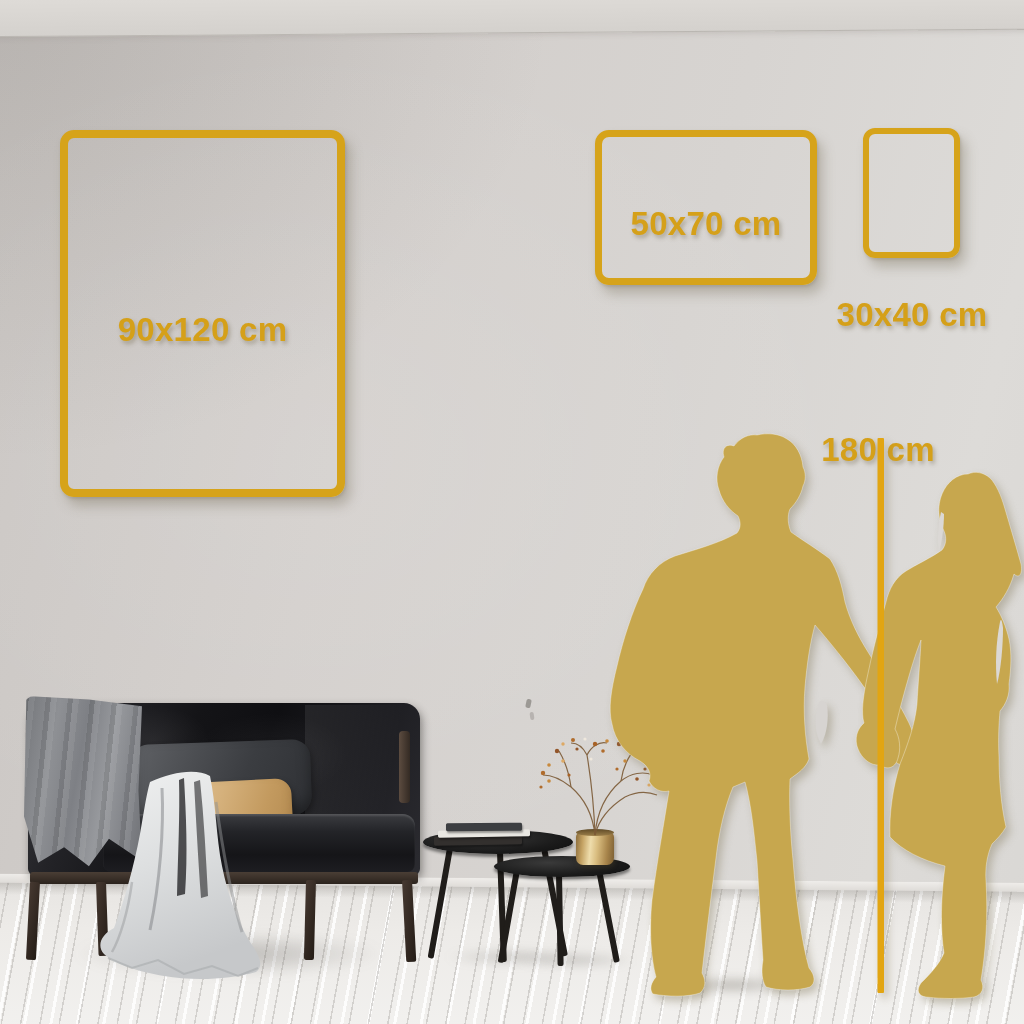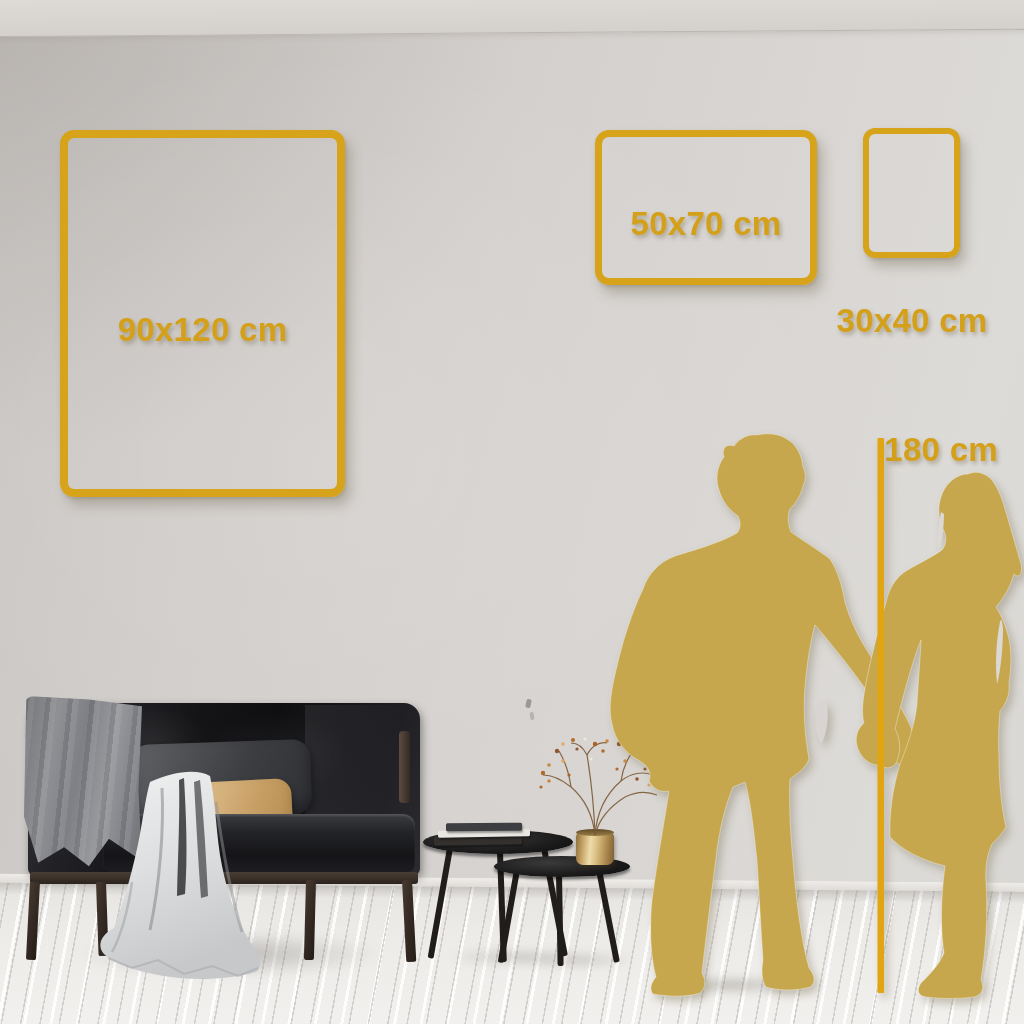--- a/index.html
+++ b/index.html
@@ -32,22 +32,22 @@
   
   .pframe{position:absolute;box-sizing:border-box;border:8px solid #d6a31a;border-radius:14px;
     display:flex;align-items:center;justify-content:center;
     box-shadow:6px 9px 12px rgba(118,108,86,.35), 1px 2px 3px rgba(118,108,86,.25);}
   #frame-90{left:60px;top:130px;width:285px;height:367px;text-align:center;}
   #frame-60{left:373px;top:128px;width:185px;height:245px;border-width:7px;}
   #frame-50{left:595px;top:130px;width:222px;height:155px;border-width:7px;}
   #frame-30{left:863px;top:128px;width:97px;height:130px;border-width:6px;border-radius:12px;}
   .plabel{font-weight:bold;font-size:33px;color:#d5a019;letter-spacing:.3px;white-space:nowrap;
     text-shadow:2px 3px 4px rgba(118,106,80,.45);margin-top:32px;}
-  #label-30{position:absolute;left:833px;top:270px;width:158px;text-align:center;}
-  #height-label{position:absolute;left:838px;top:399px;width:160px;text-align:right;}
+  #label-30{position:absolute;left:833px;top:264px;width:158px;text-align:center;}
+  #height-label{position:absolute;left:798px;top:399px;width:160px;text-align:center;}
 
   
   .sofa-shadow{position:absolute;left:14px;top:924px;width:430px;height:60px;border-radius:50%;
     background:radial-gradient(50% 50% at 50% 50%, rgba(103,100,96,.40), rgba(0,0,0,0) 72%);filter:blur(6px);}
   .sofa-body{position:absolute;left:28px;top:703px;width:392px;height:172px;border-radius:16px 16px 6px 6px;
     background:
       radial-gradient(80px 50px at 32% 22%, rgba(255,255,255,.07), rgba(0,0,0,0) 70%),
       radial-gradient(110px 60px at 62% 30%, rgba(255,255,255,.05), rgba(0,0,0,0) 70%),
       linear-gradient(112deg,#3a3a3e 0%,#232327 18%,#141417 38%,#0f0f12 55%,#1b1b1f 75%,#2b2b30 100%);
     box-shadow:2px 4px 8px rgba(30,28,26,.45);}

